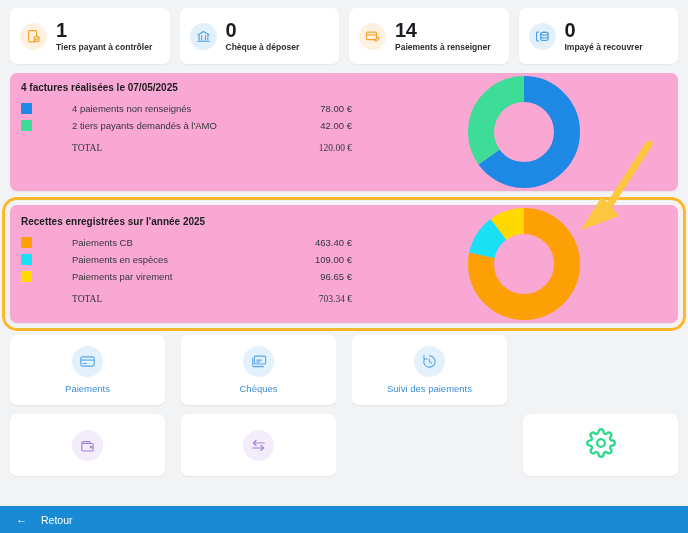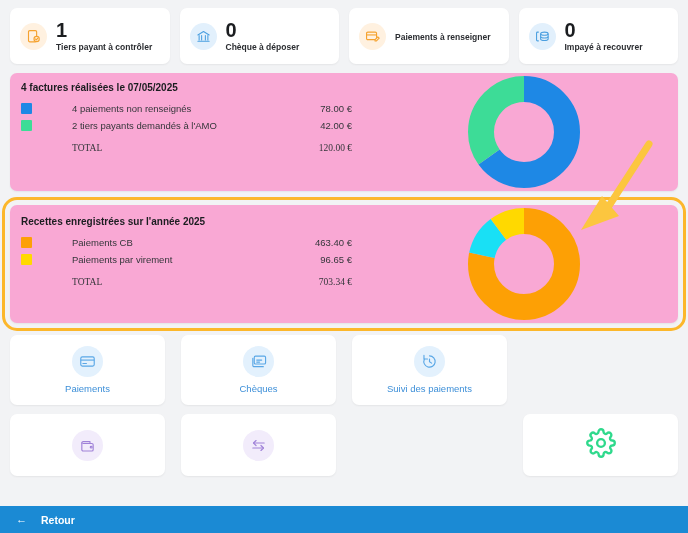--- a/index.html
+++ b/index.html
@@ -171,21 +171,21 @@
     bottom: 0;
     width: 688px;
     height: 27px;
     background: #1b8ad4;
     display: flex;
     align-items: center;
     padding-left: 16px;
     gap: 5px;
   }
   .back-arrow { color: #ffffff; font-size: 11px; line-height: 1; }
-  .back-label { color: #ffffff; font-size: 10.5px; font-weight: bold; padding-left: 9px; }
+  .back-label { color: #ffffff; font-size: 10.5px; font-weight: normal; padding-left: 9px; }
 </style>
 </head>
 <body>
 
 <div class="stats-row">
 
   <div class="stat-card">
     <span class="stat-icon warm">
       <svg width="15" height="15" viewBox="0 0 24 24" fill="none" stroke="#f5a22e" stroke-width="1.8">
         <rect x="4" y="2.5" width="13" height="18" rx="2"></rect>
@@ -215,20 +215,21 @@
 
   <div class="stat-card">
     <span class="stat-icon warm">
       <svg width="15" height="15" viewBox="0 0 24 24" fill="none" stroke="#f5a22e" stroke-width="1.8">
         <rect x="2.5" y="5" width="16" height="12" rx="2"></rect>
         <path d="M2.5 9.5h16"></path>
         <path d="M20.5 12.5l2.2 2.2-4.4 4.4h-2.2v-2.2z" fill="#fff1e0" stroke-linejoin="round"></path>
       </svg>
     </span>
     <span class="stat-text">
+      <span class="stat-value">14</span>
       <span class="stat-label">Paiements à renseigner</span>
     </span>
   </div>
 
   <div class="stat-card">
     <span class="stat-icon cool">
       <svg width="15" height="15" viewBox="0 0 24 24" fill="none" stroke="#4a9fe0" stroke-width="1.7">
         <path d="M6 5h-2a1.5 1.5 0 0 0-1.5 1.5v11A1.5 1.5 0 0 0 4 19h2"></path>
         <ellipse cx="15" cy="7.5" rx="6" ry="2.5"></ellipse>
         <path d="M9 7.5v8.5c0 1.4 2.7 2.5 6 2.5s6-1.1 6-2.5V7.5"></path>
@@ -279,20 +280,25 @@
   <div class="panel-inner">
     <div class="panel-left">
       <div class="panel-title">Recettes enregistrées sur l'année 2025</div>
 
       <div class="legend-row">
         <span class="swatch" style="background: rgb(253, 160, 5);"></span>
         <span class="legend-label">Paiements CB</span>
         <span class="legend-amount">463.40 €</span>
       </div>
 
+      <div class="legend-row">
+        <span class="swatch" style="background: rgb(25, 224, 245);"></span>
+        <span class="legend-label">Paiements en espèces</span>
+        <span class="legend-amount">109.00 €</span>
+      </div>
 
       <div class="legend-row">
         <span class="swatch" style="background: rgb(255, 217, 0);"></span>
         <span class="legend-label">Paiements par virement</span>
         <span class="legend-amount">96.65 €</span>
       </div>
 
       <div class="total-row">
         <span class="legend-label">TOTAL</span>
         <span class="legend-amount">703.34 €</span>

